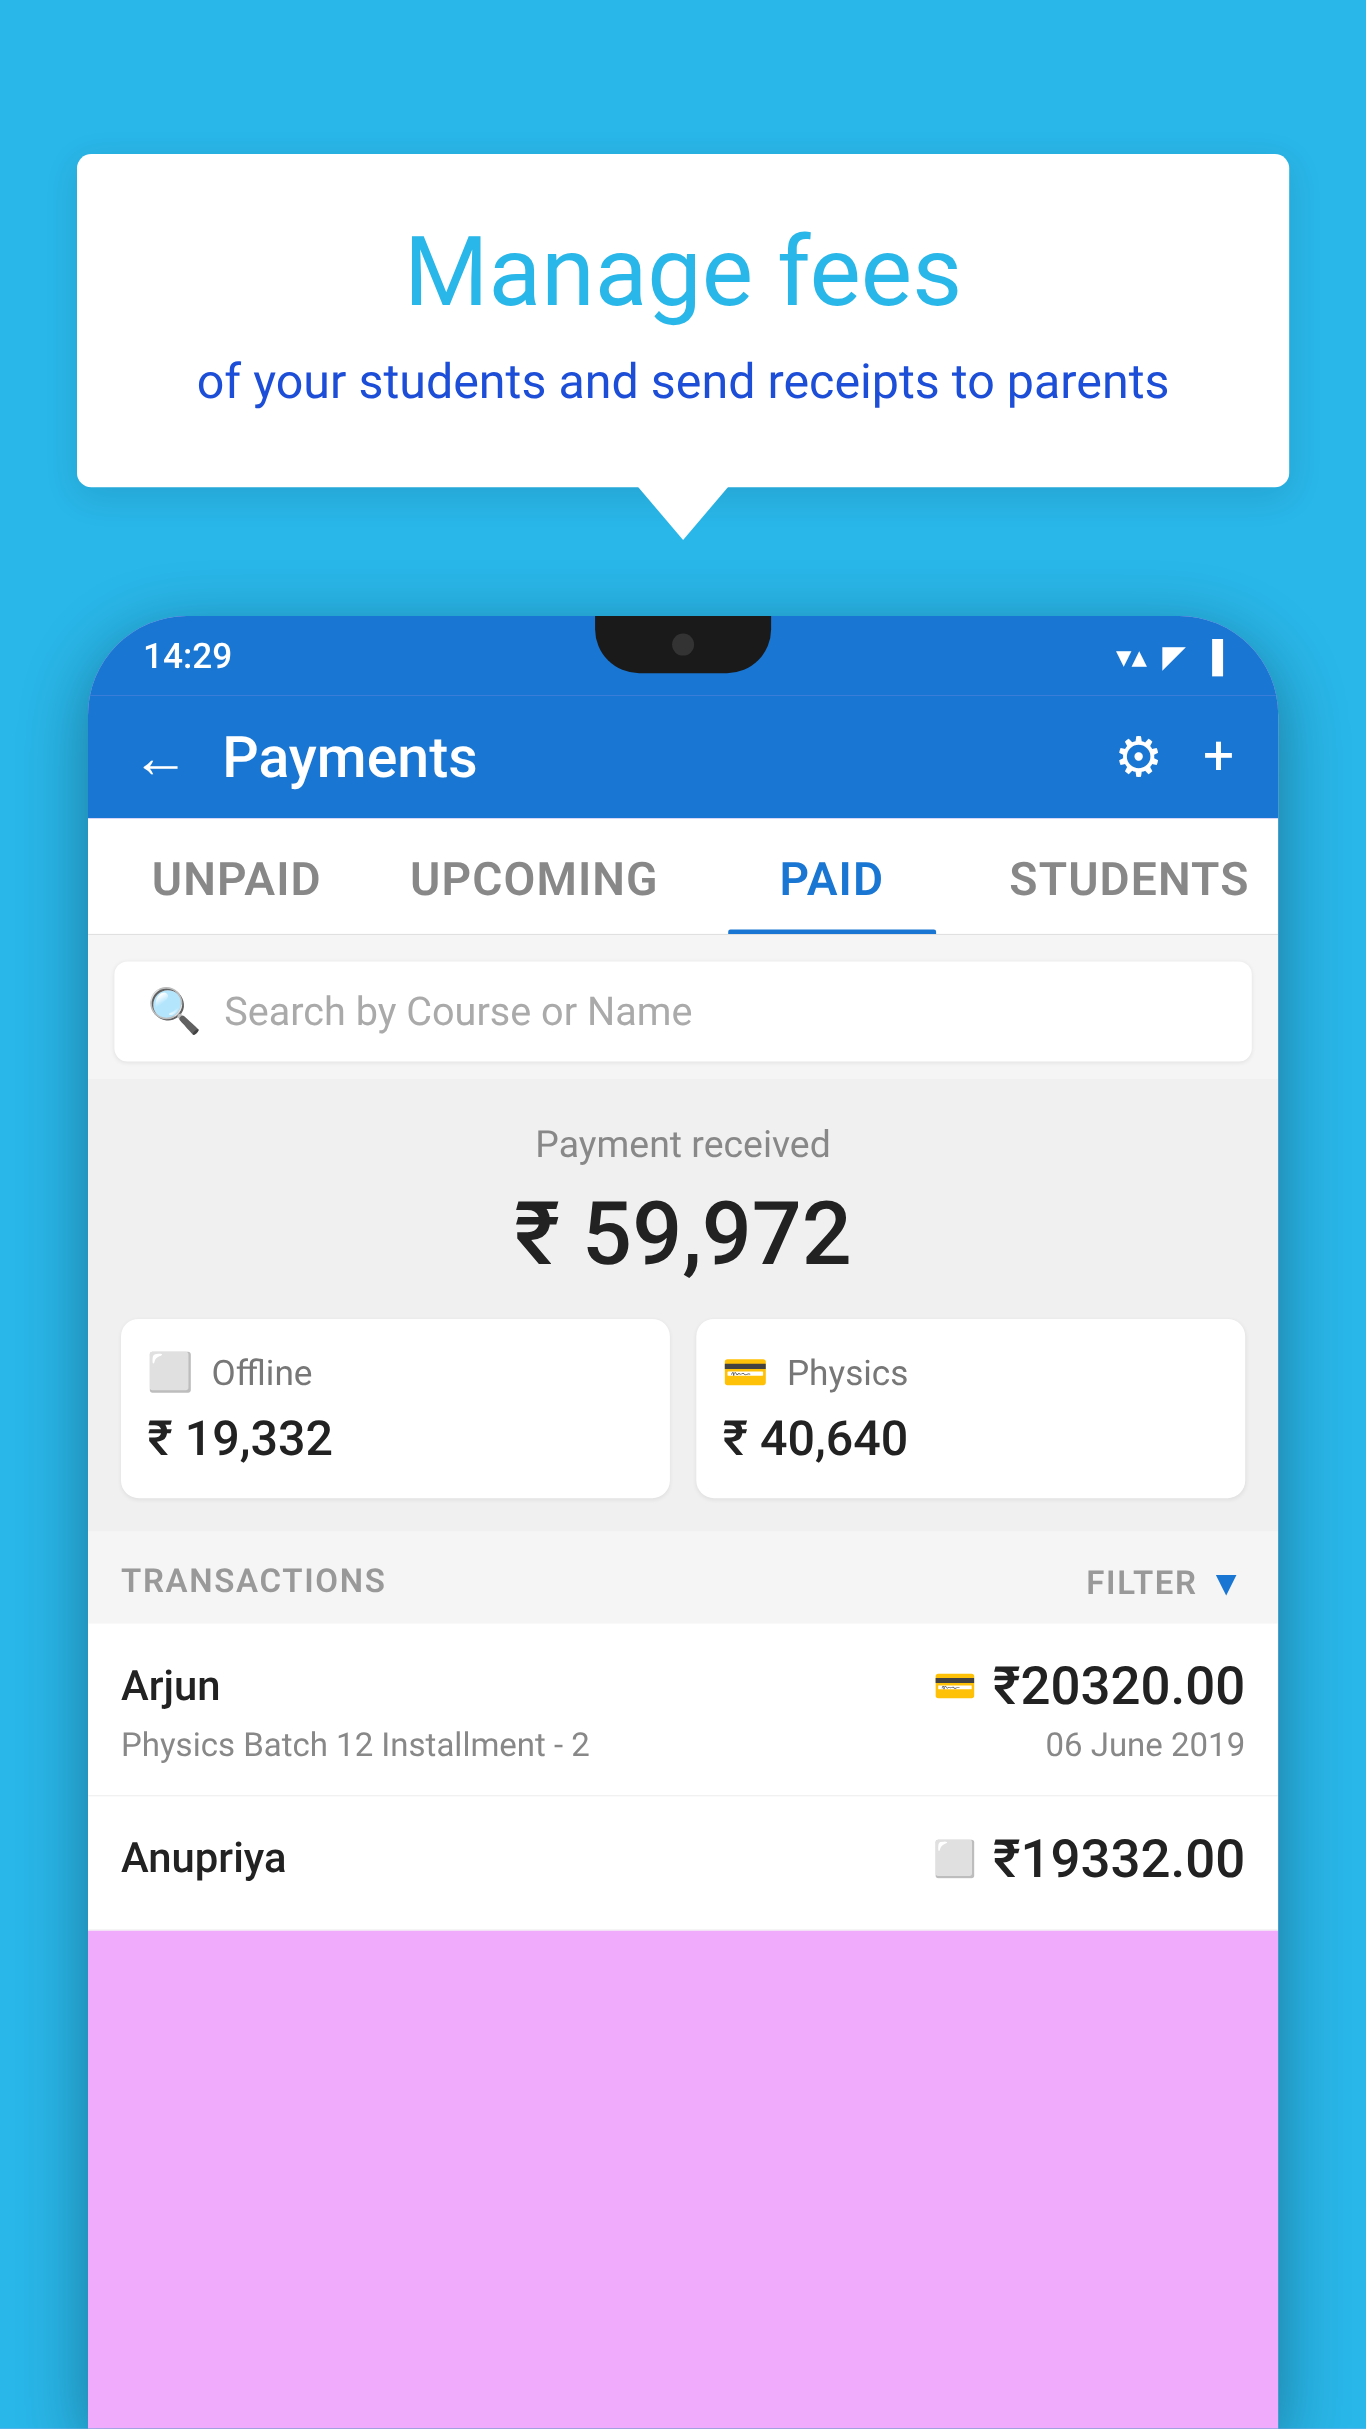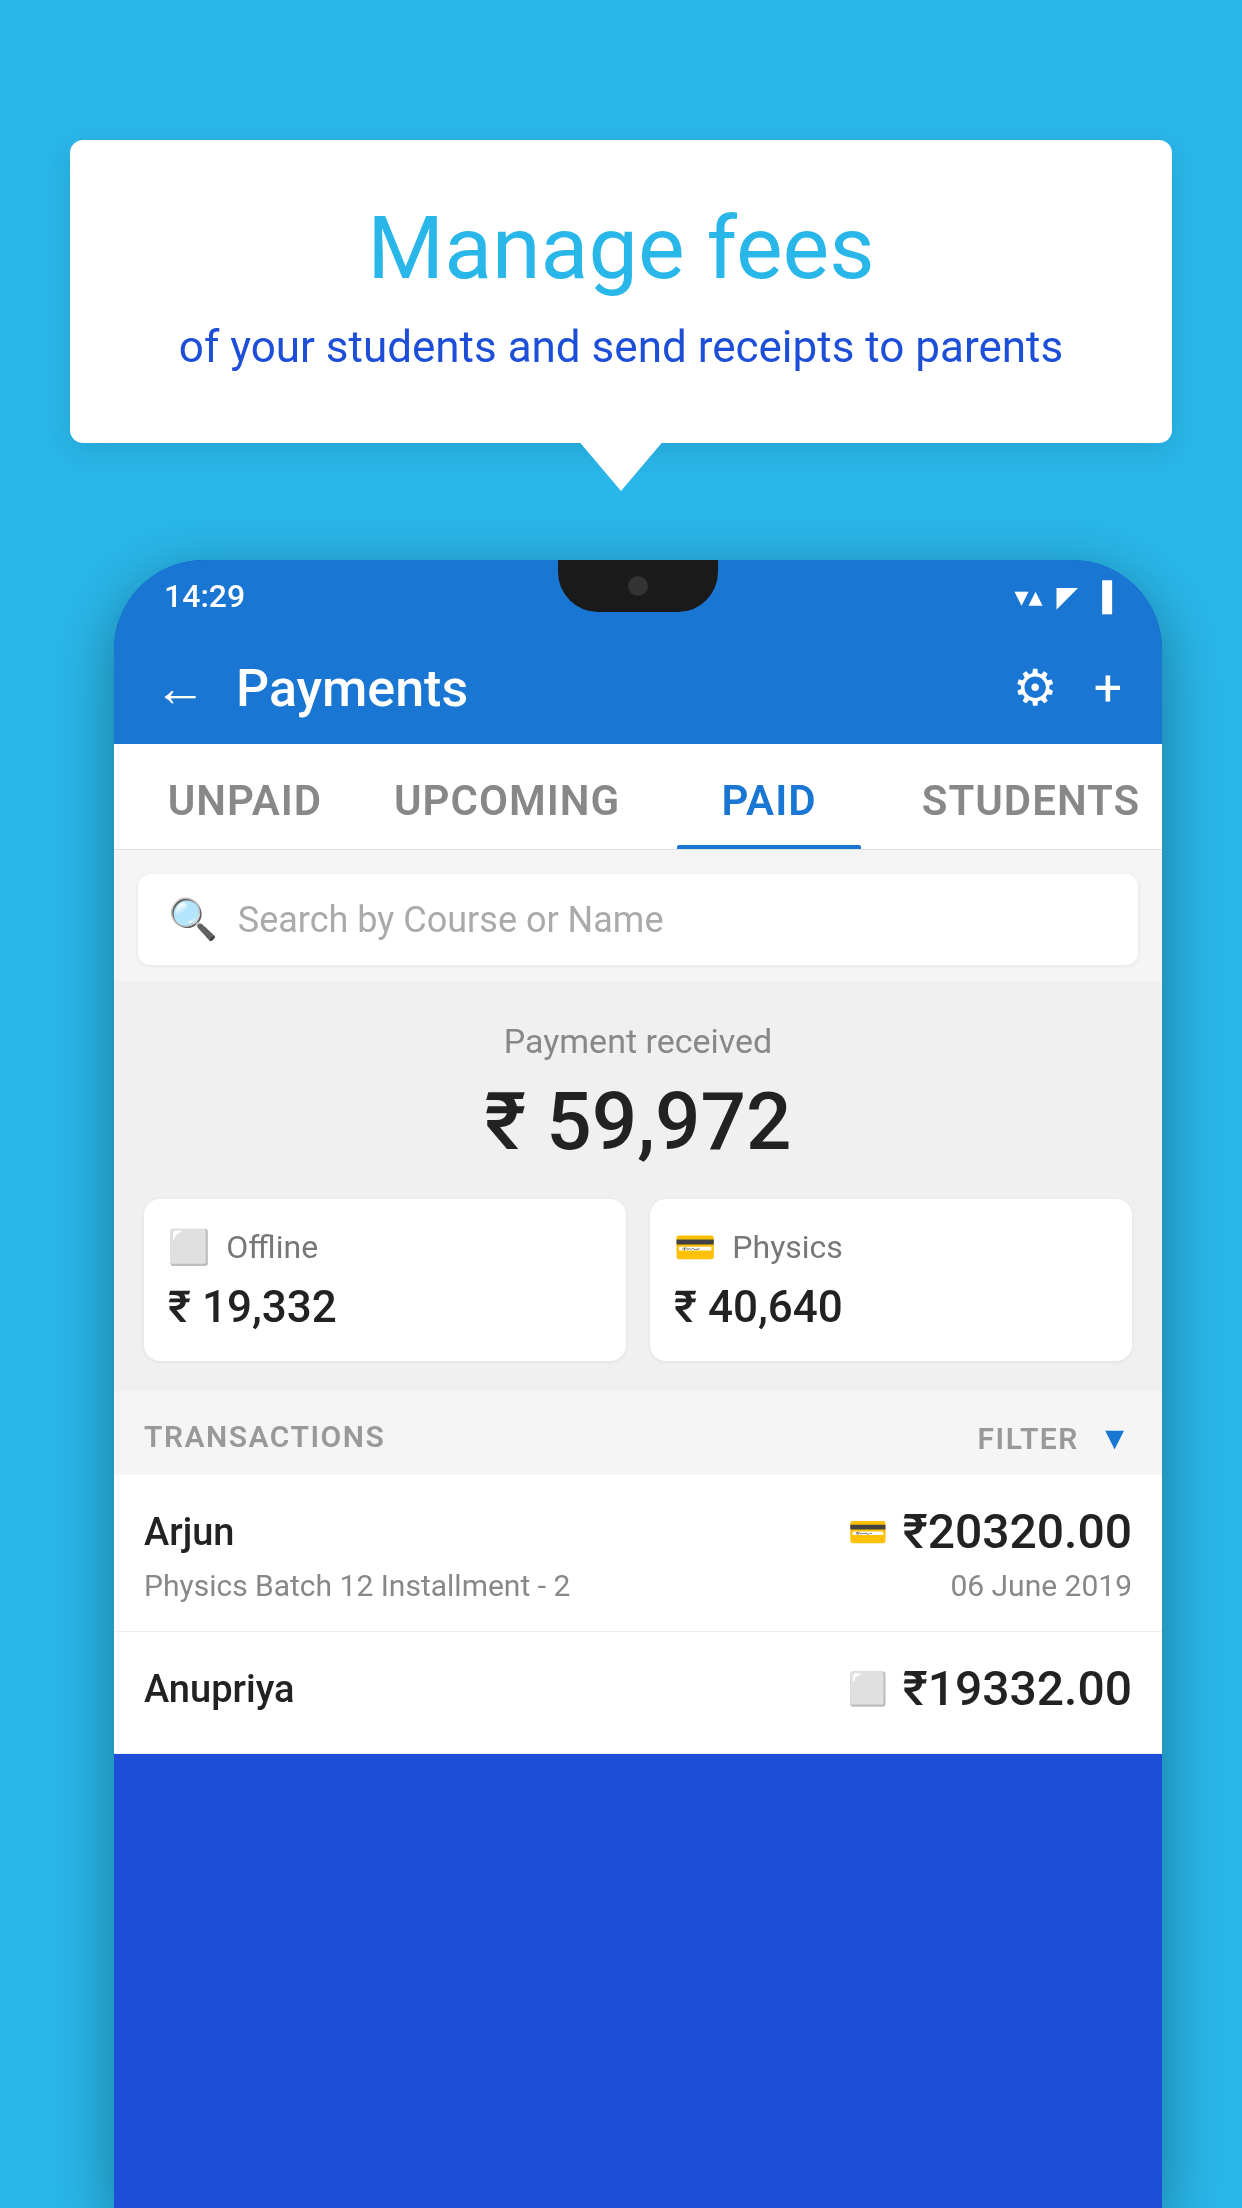--- a/index.html
+++ b/index.html
@@ -53,25 +53,24 @@
       font-weight: 400;
     }
 
     
     .phone-frame {
       position: absolute;
       top: 560px;
       left: 80px;
       right: 80px;
       bottom: 0;
-      background: #1d4ed8;
+      background: #f0abfc;
       border-radius: 90px 90px 0 0;
       overflow: hidden;
       box-shadow: 0 16px 60px rgba(0,0,0,0.35);
-      margin-left: 34px;
     }
 
     
     .phone-status-bar {
       background: #1976d2;
       height: 72px;
       display: flex;
       align-items: center;
       justify-content: space-between;
       padding: 0 50px;
@@ -280,21 +279,21 @@
     .transactions-label {
       font-size: 30px;
       font-weight: 600;
       color: #999;
       letter-spacing: 1.5px;
     }
 
     .filter-btn {
       display: flex;
       align-items: center;
-      gap: 20px;
+      gap: 10px;
       font-size: 30px;
       font-weight: 600;
       color: #999;
       letter-spacing: 1.5px;
       cursor: pointer;
     }
 
     .filter-icon {
       color: #1976d2;
       font-size: 32px;

